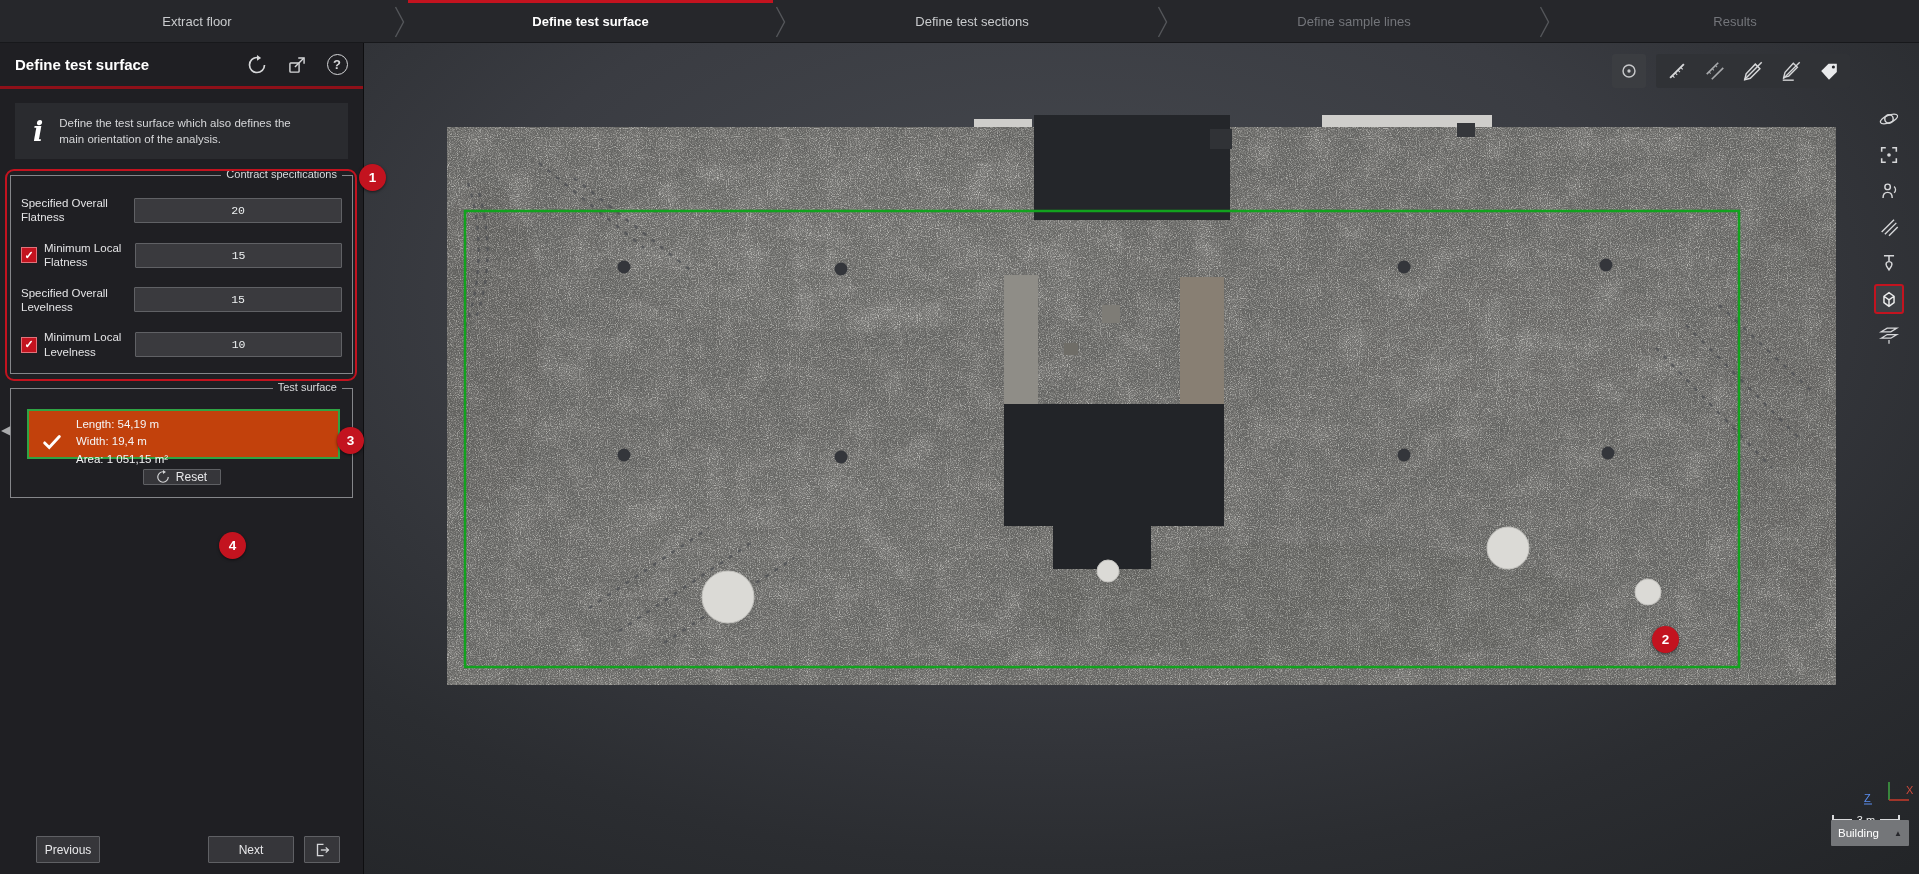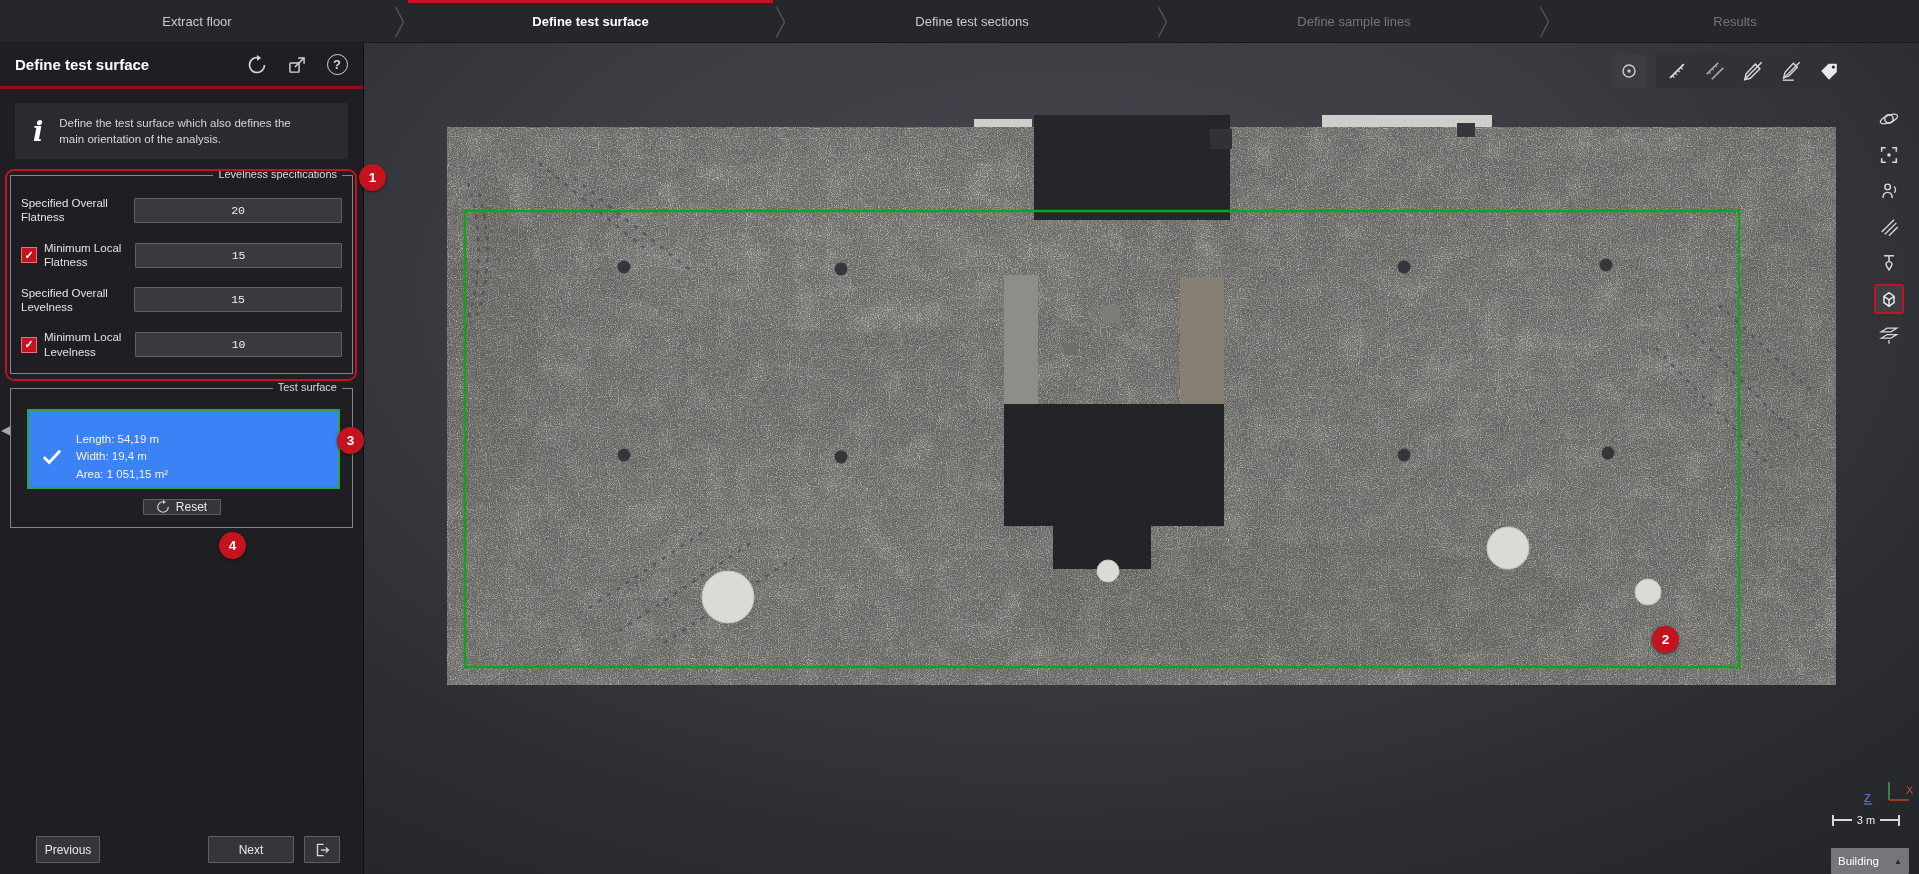--- a/index.html
+++ b/index.html
@@ -52,22 +52,22 @@
   .frow.last { margin-bottom:2px; }
   .lbl { width:97px; font-size:11.5px; color:#e3e3e5; line-height:1.25; }
   .lbl.wide { width:120px; }
   .chk { width:16px; height:16px; background:#c3131f; border:1px solid #e0737b;
     display:flex; align-items:center; justify-content:center; margin-right:7px; flex:none; }
   .chkmark { color:#ffffff; font-size:11px; font-weight:bold; line-height:1; }
   .val-input { width:220px; height:25px; margin-left:auto; background:#3a3a3e;
     border:1px solid #606165; color:#eceff0; text-align:center; font-size:11.5px;
     border-radius:1px; font-family:Liberation Mono, monospace; }
 
-  .surface-ok { margin:2px 4px 10px 8px; height:80px; border:2px solid #2fa344;
-    background:#3b82f6; display:flex; align-items:center; padding:16px 10px 0 12px; gap:13px; }
+  .surface-ok { margin:2px 4px 10px 8px; height:50px; border:2px solid #2fa344;
+    background:#c2410c; display:flex; align-items:center; padding:16px 10px 0 12px; gap:13px; }
   .surface-lines { font-size:11.5px; color:#f4f4f5; line-height:1.5; }
   .reset-row { display:flex; justify-content:center; margin-top:8px; }
 
   .btn { background:#36363a; border:1px solid #5f6064; color:#e8e8ea; font-size:12px;
     display:flex; align-items:center; justify-content:center; border-radius:1px;
     font-family:"Liberation Sans", sans-serif; cursor:default; }
   .reset-btn { width:78px; height:16px; gap:6px; }
   .panel-bottom { position:absolute; left:0; right:0; bottom:10px; height:28px; }
   .btn.prev { position:absolute; left:36px; width:64px; height:27px; }
   .btn.next { position:absolute; left:208px; width:86px; height:27px; }
@@ -98,21 +98,21 @@
     justify-content:center; border-radius:3px; }
   .side-btn.active { border:2px solid #c3131f; background:#3d3f44; }
 
   
   .axis { position:absolute; left:1862px; top:774px; width:54px; height:34px; z-index:10; }
   .scalebar { position:absolute; left:1832px; top:812px; width:68px; height:16px;
     display:flex; align-items:center; z-index:10; }
   .tick { width:2px; height:11px; background:#d8d9db; flex:none; }
   .sline { flex:1; height:1.5px; background:#d8d9db; }
   .slab { margin:0 5px; font-size:11px; color:#eceded; }
-  .building-btn { position:absolute; left:1831px; top:848px; width:78px; height:26px;
+  .building-btn { position:absolute; left:1831px; top:820px; width:78px; height:26px;
     background:#747679; color:#ffffff; font-size:11.5px; display:flex; align-items:center;
     padding:0 7px; gap:6px; z-index:10; border-radius:1px; }
   .b-label { flex:1; text-align:left; }
   .b-caret { font-size:8px; color:#26272b; }
 
   
   .badge { position:absolute; width:27px; height:27px; border-radius:50%;
     background:#c3131f; color:#ffffff; font-size:13.5px; font-weight:bold;
     display:flex; align-items:center; justify-content:center;
     box-shadow:0 1px 3px rgba(0,0,0,.55); z-index:40; }
@@ -427,21 +427,21 @@
     </div>
   </div>
 
   <div class="info-box">
     <span class="info-i">i</span>
     <span class="info-text">Define the test surface which also defines the main orientation of the analysis.</span>
   </div>
 
   <div class="contract-wrap">
     <div class="group contract">
-      <span class="group-legend">Levelness specifications</span>
+      <span class="group-legend">Contract specifications</span>
       <div class="frow">
         <div class="lbl wide">Specified Overall Flatness</div>
         <input class="val-input" value="20" style="">
       </div>
       <div class="frow">
         <div class="chk">
           <span class="chkmark">✓</span>
         </div>
         <div class="lbl">Minimum Local Flatness</div>
         <input class="val-input" value="15" style="">

